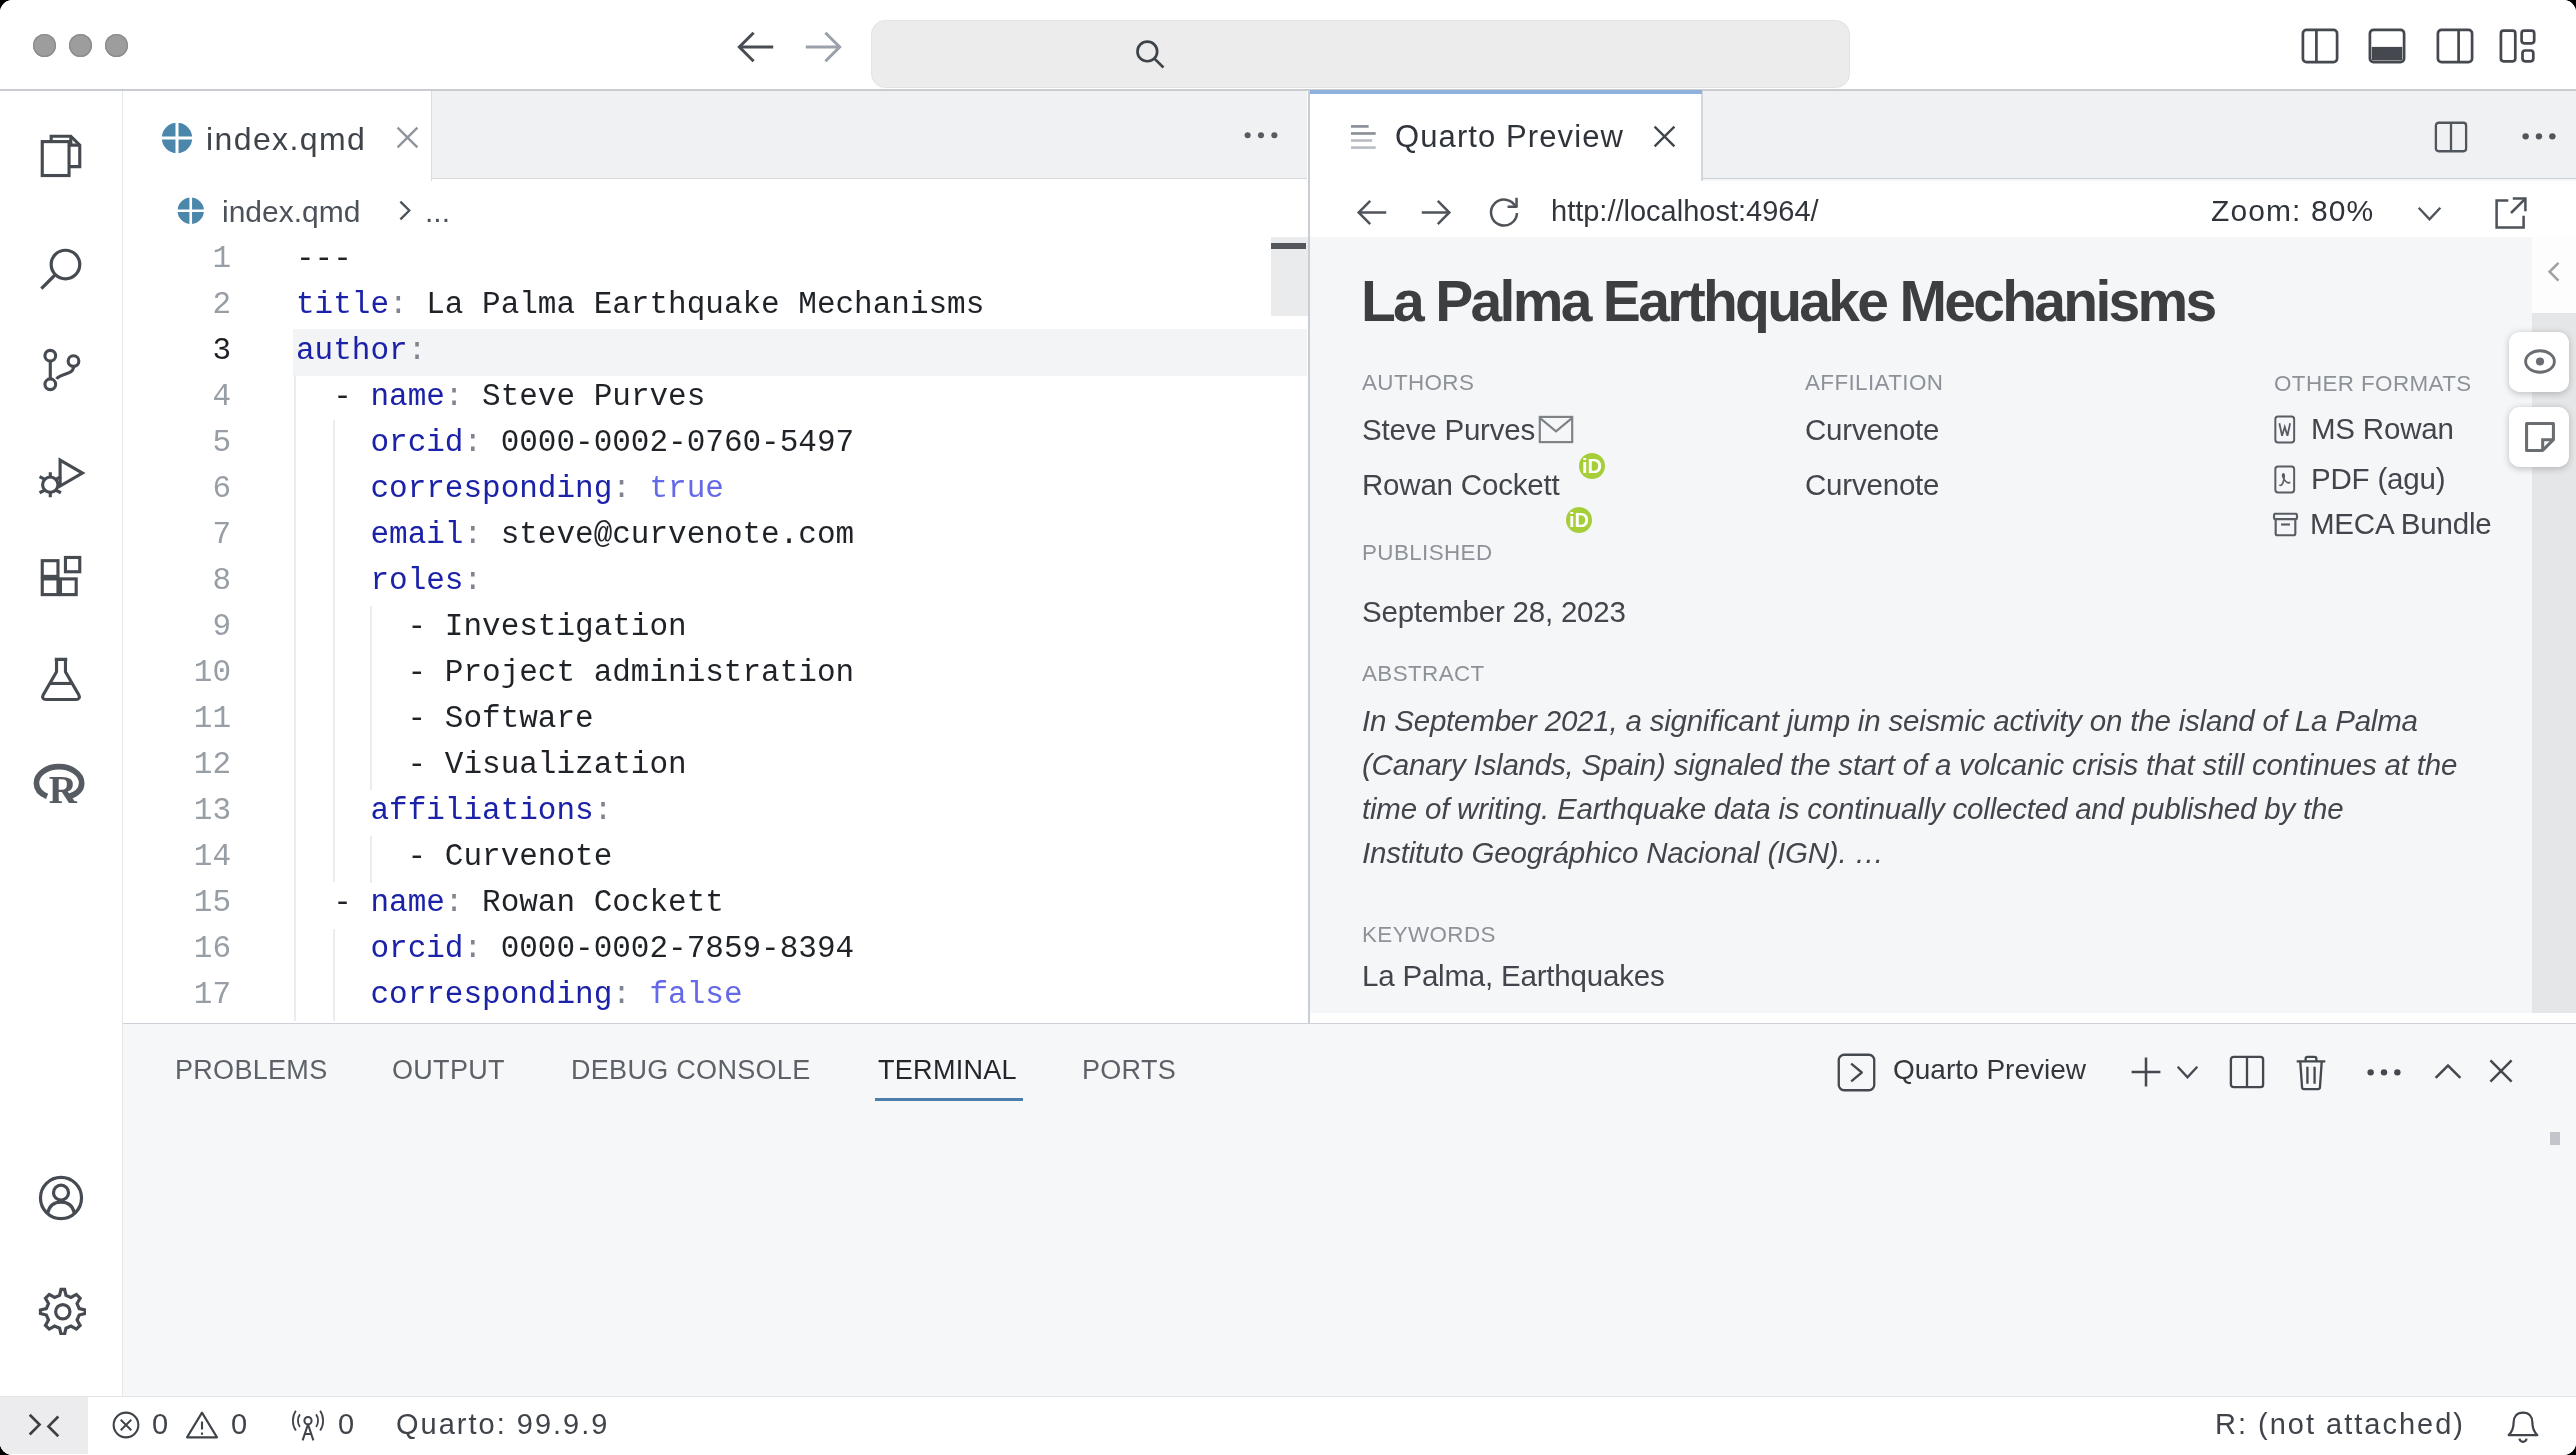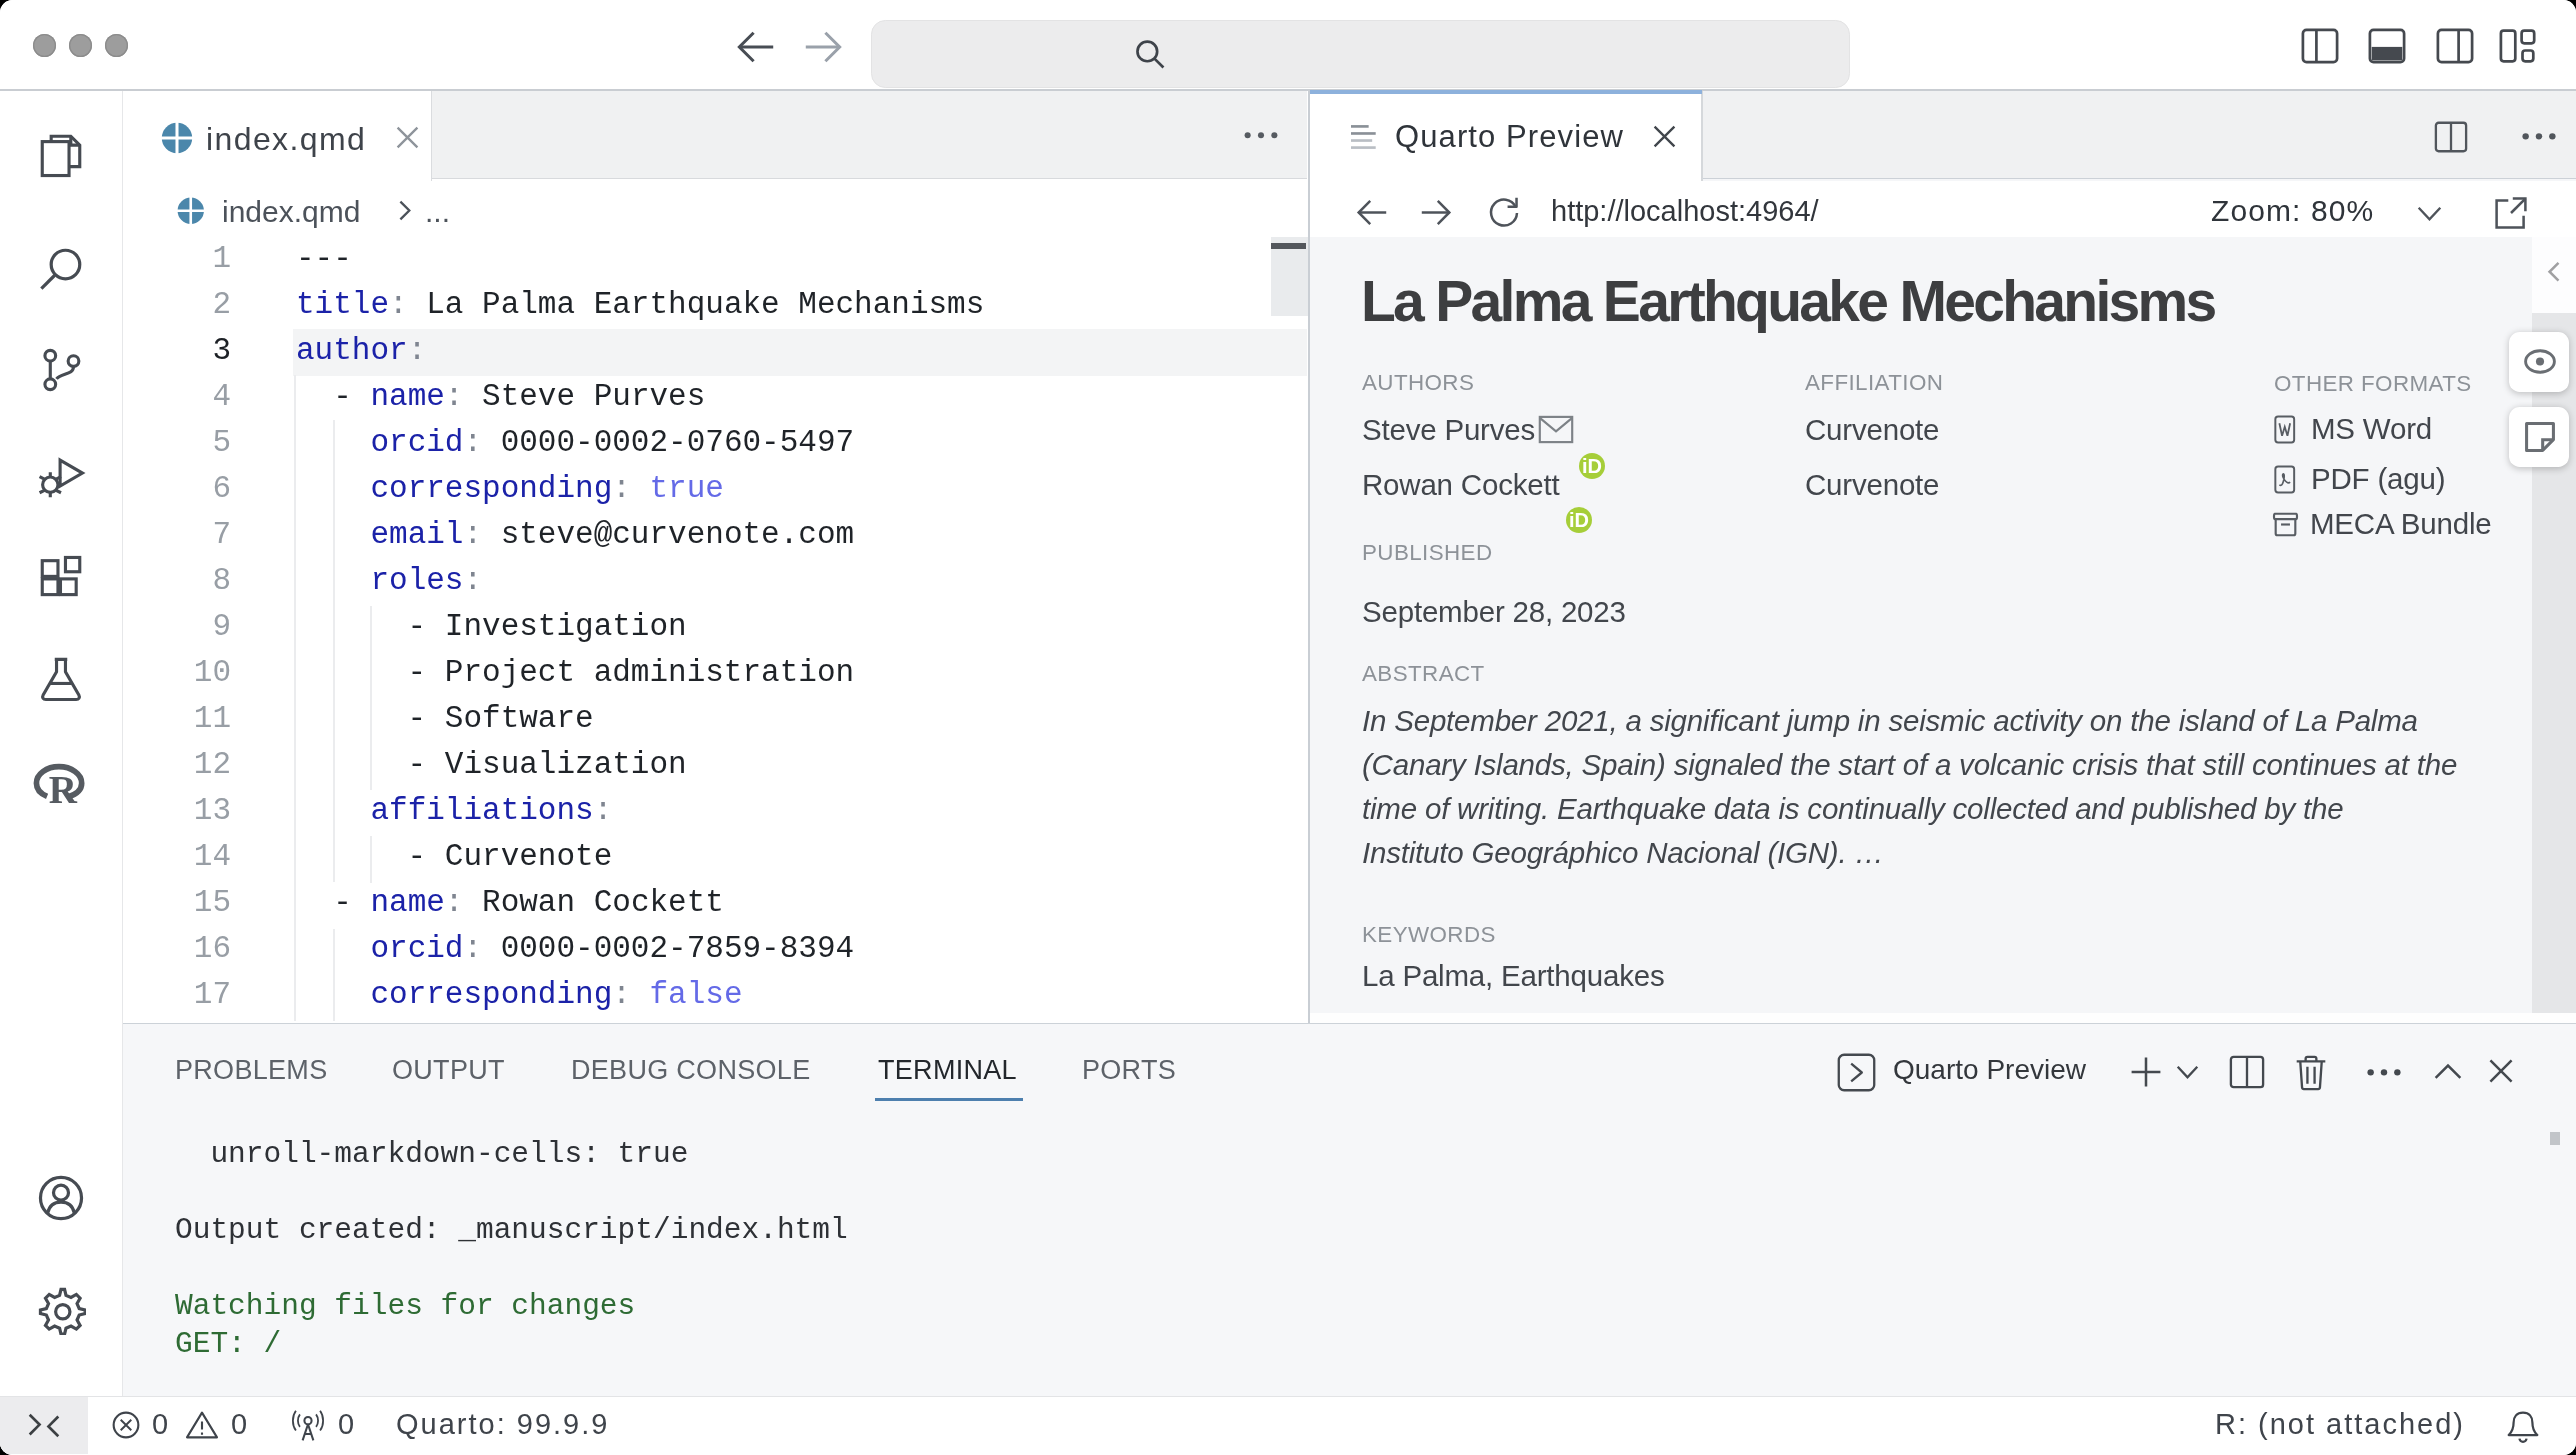--- a/index.html
+++ b/index.html
@@ -257,21 +257,21 @@
   <div class="txt" style="left:53px;top:377px;">Rowan Cockett</div>
   <div class="orcid" style="left:257px;top:380px;">iD</div>
   <div class="lab" style="left:496px;top:279px;">AFFILIATION</div>
   <div class="txt" style="left:496px;top:322px;">Curvenote</div>
   <div class="txt" style="left:496px;top:377px;">Curvenote</div>
   <div class="lab" style="left:965px;top:280px;">OTHER FORMATS</div>
   <svg class="abs" style="left:965px;top:324px;" width="21.5" height="29" viewBox="0 0 24 32" fill="none" stroke="#585d63" stroke-width="2.2">
         <rect x="1.5" y="1.5" width="21" height="29" rx="3"></rect>
         <path d="M6 9 L9 23 L12 13 L15 23 L18 9" stroke-width="2"></path>
       </svg>
-  <div class="txt" style="left:1002px;top:321px;">MS Word</div>
+  <div class="txt" style="left:1002px;top:321px;">MS Rowan</div>
   <svg class="abs" style="left:965px;top:374px;" width="21.5" height="29" viewBox="0 0 24 32" fill="none" stroke="#585d63" stroke-width="2.2">
         <rect x="1.5" y="1.5" width="21" height="29" rx="3"></rect>
         <path d="M6 22 C9 24 10 20 11 16 C12 11 11 9 10 10 C9 11 10 15 13 18 C15 20 17 20 18 19" stroke-width="1.8"></path>
       </svg>
   <div class="txt" style="left:1002px;top:371px;">PDF (agu)</div>
   <svg class="abs" style="left:963px;top:421px;" width="27" height="25" viewBox="0 0 30 28" fill="none" stroke="#585d63" stroke-width="2.4">
         <path d="M3 8 H27 M3 8 C1.8 8 1.8 2 3 2 H27 C28.2 2 28.2 8 27 8 M4 8 V24 C4 25.5 5 26 6 26 H24 C25 26 26 25.5 26 24 V8"></path>
         <path d="M10 14 H20"></path>
       </svg>
   <div class="txt" style="left:1001px;top:416px;">MECA Bundle</div>
@@ -342,26 +342,20 @@
         <circle cx="21" cy="6" r="3.6"></circle>
         <circle cx="36" cy="6" r="3.6"></circle>
       </svg>
   <svg class="abs" style="left:2310px;top:37px;" width="30" height="19.7" viewBox="0 0 34 22" fill="none" stroke="#44494f" stroke-width="2.8">
         <path d="M3 19 L17 5 L31 19"></path>
       </svg>
   <svg class="abs" style="left:2363px;top:32px;" width="30" height="30" viewBox="0 0 34 34" stroke="#44494f" stroke-width="2.8">
         <path d="M5 5 L29 29 M29 5 L5 29"></path>
       </svg>
 
-  <pre class="abs" style="left:52px;top:111px;font-size:29.5px;line-height:38px;color:#2e3136;">  unroll-markdown-cells: true
-
-Output created: _manuscript/index.html
-
-<span style="color:#2e6b34;">Watching files for changes
-GET: /</span></pre>
   <div class="abs" style="left:2427px;top:108px;width:9.8px;height:13.4px;background:#c2c5c9;"></div>
 </div>
 <style>
   .ptab { position:absolute; top:31px; font-size:27px; color:#5d6269; letter-spacing:0.3px; }
 </style>
 
 <div class="abs" id="statusbar" style="left:0;top:1396px;width:2576px;height:59px;background:#fff;border-top:1.8px solid #e3e4e6;">
   <div class="abs" style="left:0;top:0;width:88px;height:57px;background:#ececee;"></div>
   <svg class="abs" style="left:27px;top:14.3px;" width="34" height="29" viewBox="0 0 38 32" fill="none" stroke="#3c4043" stroke-width="3">
         <path d="M3 4 L14 15 L3 26"></path>

